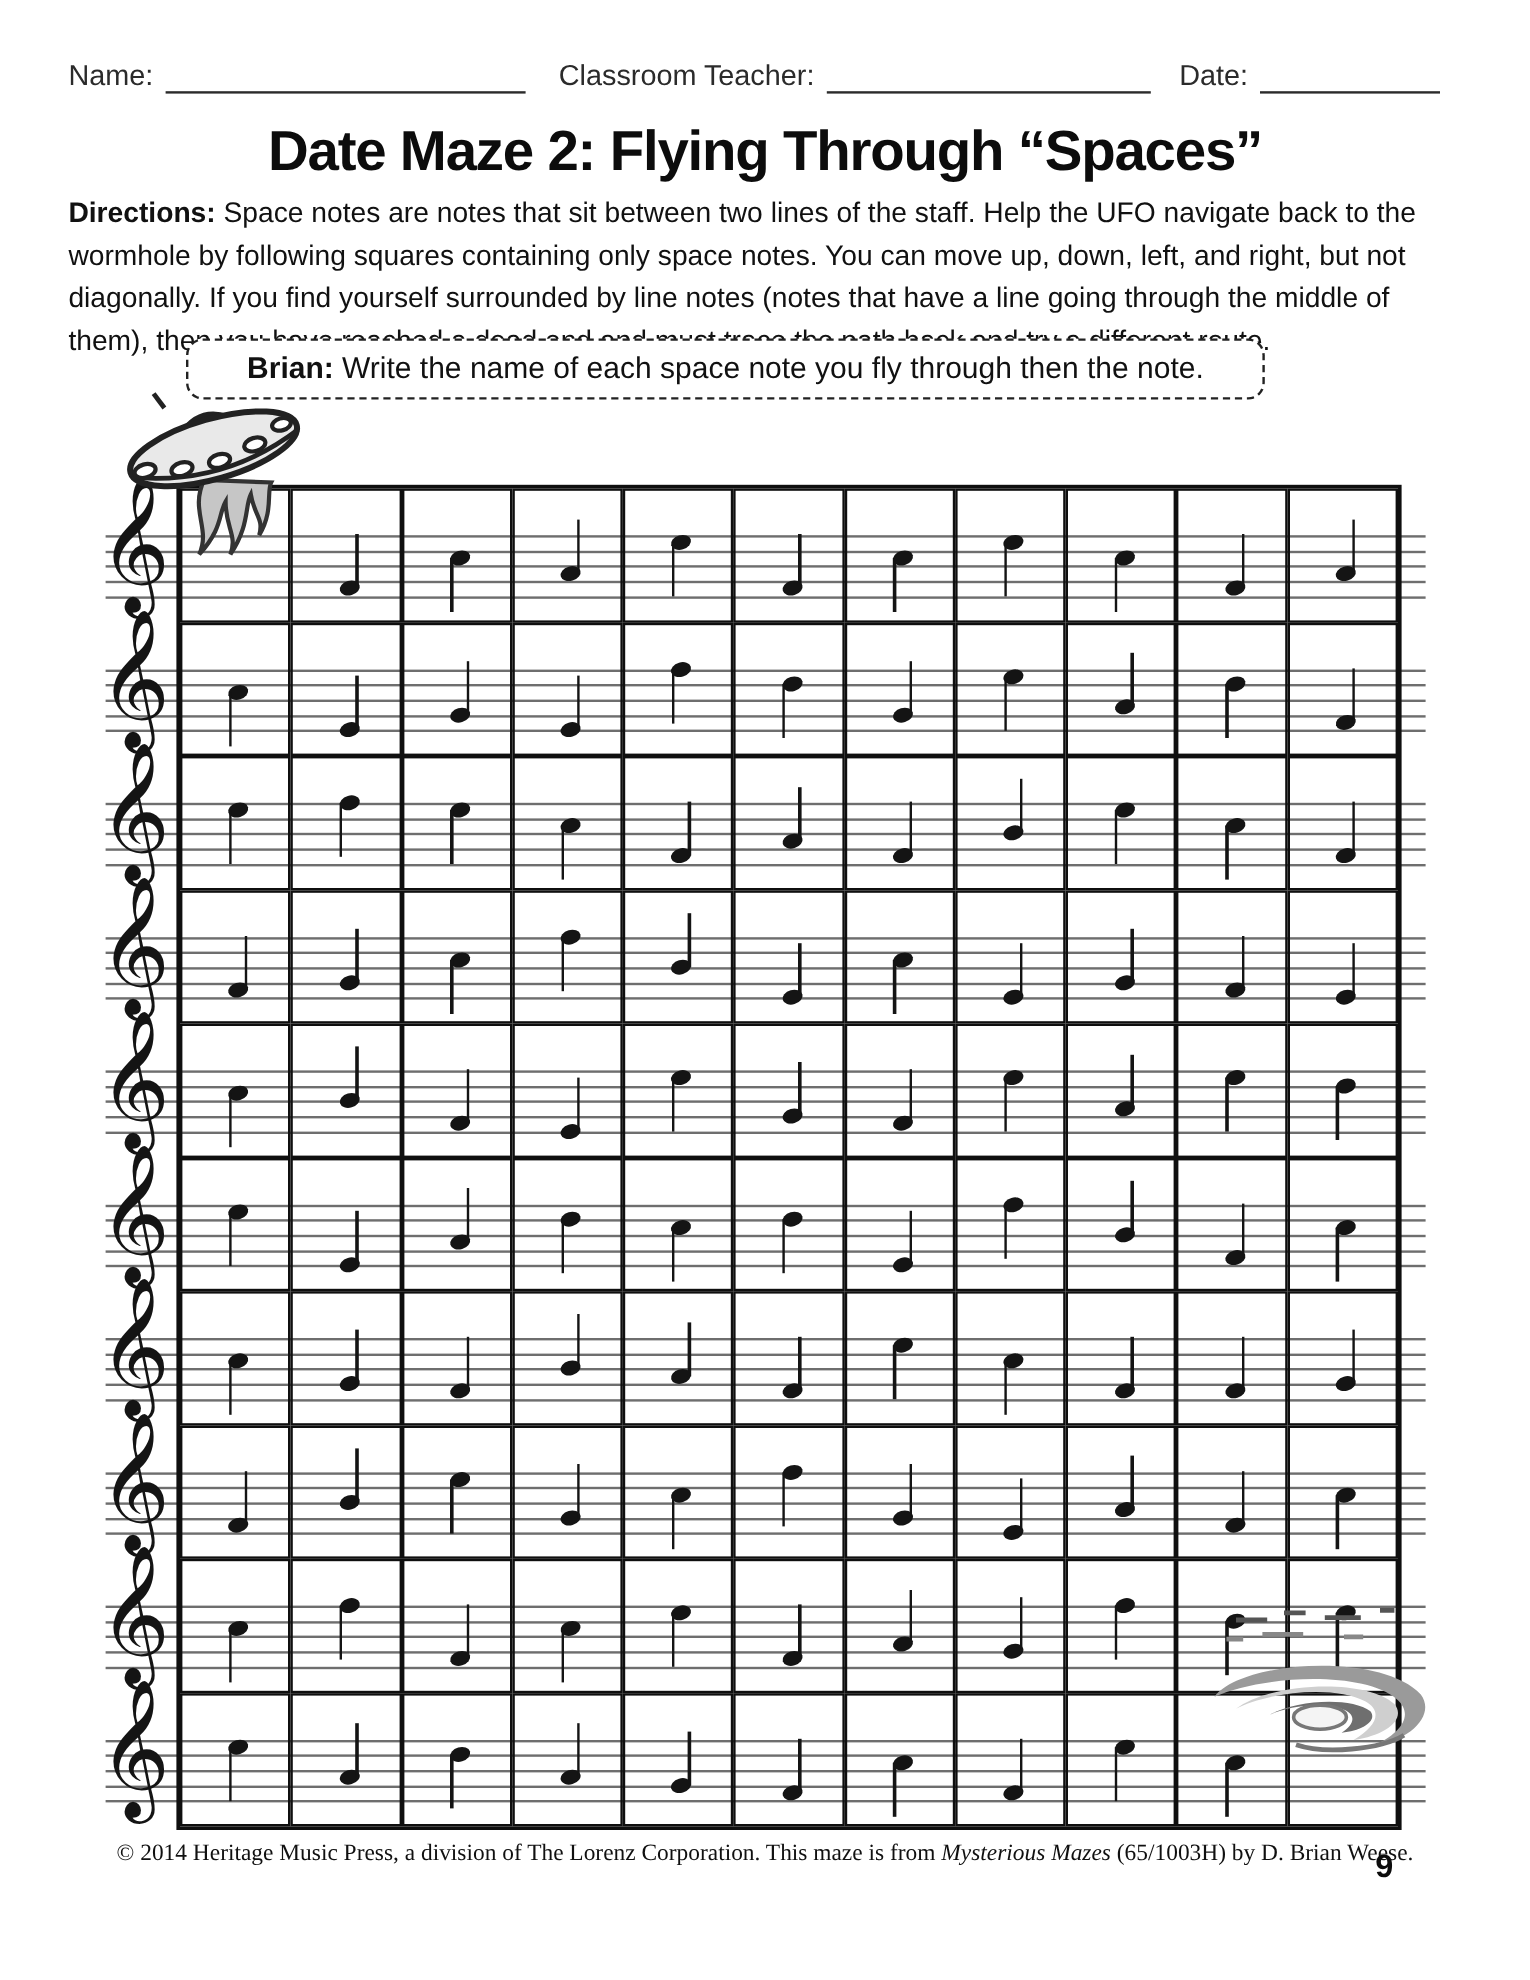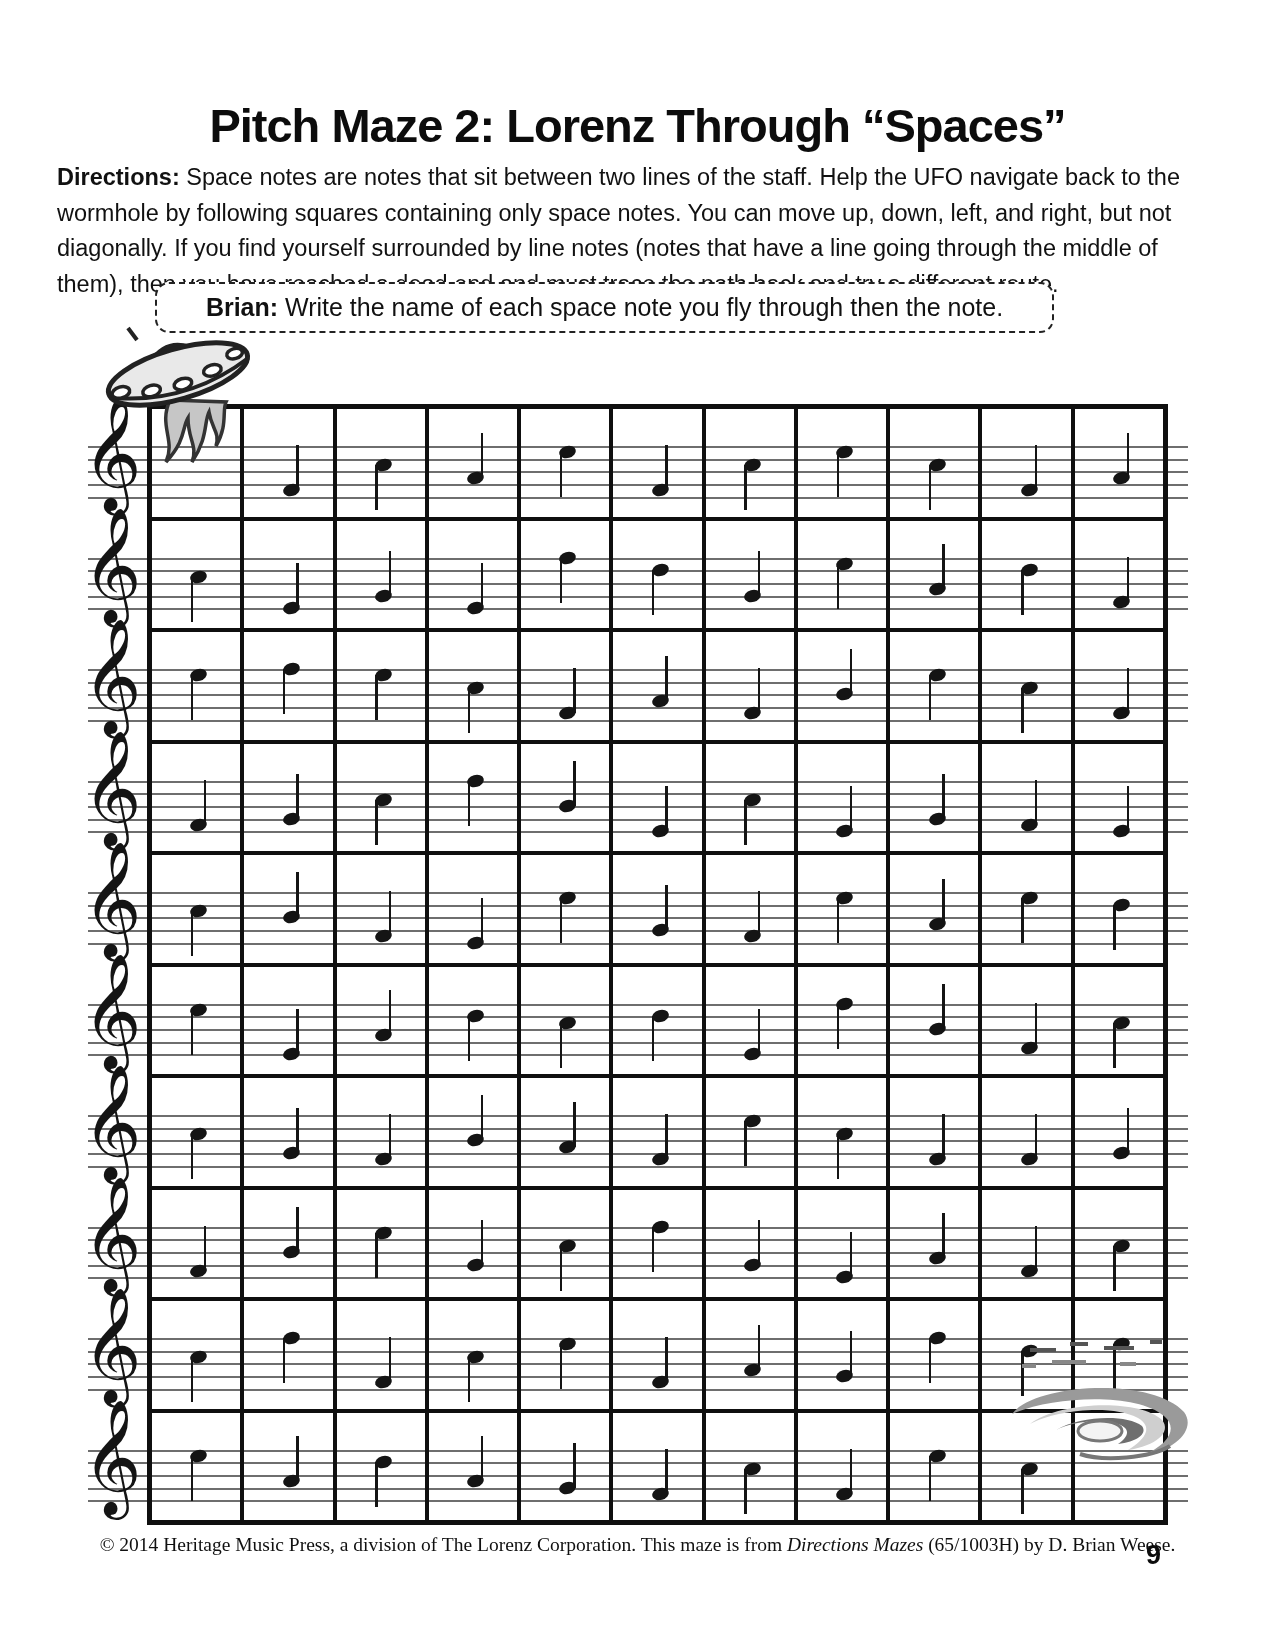--- a/index.html
+++ b/index.html
@@ -40,22 +40,30 @@
   
   .footer{position:absolute;top:1532px;left:0;width:1275px;text-align:center;font-family:"Liberation Serif",serif;font-size:19.5px;line-height:26px;color:#101010;}
   .footer i{font-style:italic;}
   .pagenum{position:absolute;top:1540px;right:110px;font-size:27px;font-weight:900;letter-spacing:4px;font-family:"Liberation Sans",sans-serif;color:#0c0c0c;}
 </style>
 </head>
 <body>
 
 <div class="page">
 
-
-  <div class="title">Pitch Maze 2: Lorenz Through “Spaces”</div>
+  <div class="hdr">
+    <span class="lbl">Name:</span>
+    <span class="blank name"></span>
+    <span class="lbl">Classroom Teacher:</span>
+    <span class="blank teacher"></span>
+    <span class="lbl">Date:</span>
+    <span class="blank date"></span>
+  </div>
+
+  <div class="title">Date Maze 2: Flying Through “Spaces”</div>
 
   <div class="directions">
     <b>Directions:</b><span> Space notes are notes that sit between two lines of the staff. Help the UFO navigate back to the wormhole by following squares containing only space notes. You can move up, down, left, and right, but not diagonally. If you find yourself surrounded by line notes (notes that have a line going through the middle of them), then you have reached a dead end and must trace the path back and try a different route.</span>
   </div>
 
   <div class="bonus">
     <b>Brian:</b><span> Write the name of each space note you fly through then the note.</span>
   </div>
 
   <div class="maze" id="maze">
@@ -471,17 +479,17 @@
     <g>
       <path d="M12,86 C34,56 150,48 184,84 C196,100 178,122 142,128 C170,116 178,100 164,88 C136,64 52,68 12,86 Z" fill="#9a9a9a"></path>
       <path d="M30,96 C58,74 138,70 162,92 C172,104 156,118 128,122 C148,110 152,98 138,90 C112,76 56,82 30,96 Z" fill="#cfcfcf"></path>
       <path d="M56,102 C80,88 126,86 142,98 C148,106 136,114 118,116 C130,108 130,100 118,96 C100,90 72,94 56,102 Z" fill="#6f6f6f"></path>
       <ellipse cx="100" cy="103" rx="22" ry="10" fill="#f4f4f4" stroke="#777" stroke-width="3"></ellipse>
       <path d="M80,126 C104,134 150,130 170,118" stroke="#777" stroke-width="4" fill="none"></path>
     </g>
   </svg>
 
   <div class="footer">
-    <span>© 2014 Heritage Music Press, a division of The Lorenz Corporation. This maze is from </span><i>Directions Mazes</i><span> (65/1003H) by D. Brian Weese.</span><br>
+    <span>© 2014 Heritage Music Press, a division of The Lorenz Corporation. This maze is from </span><i>Mysterious Mazes</i><span> (65/1003H) by D. Brian Weese.</span><br>
   </div>
   <div class="pagenum">9</div>
 
 </div>
 
 </body></html>

